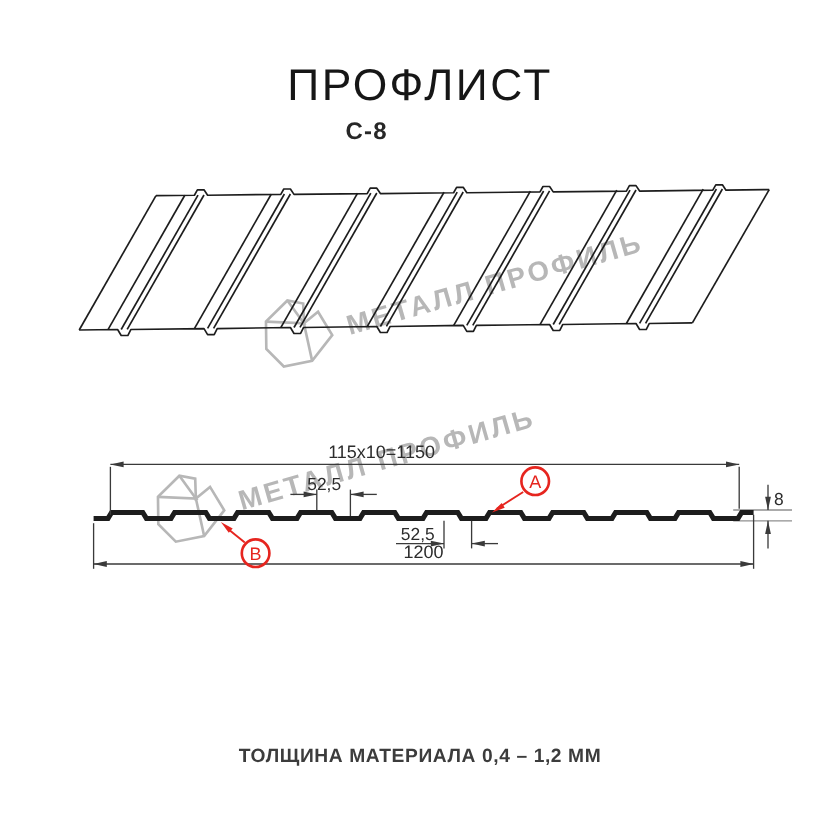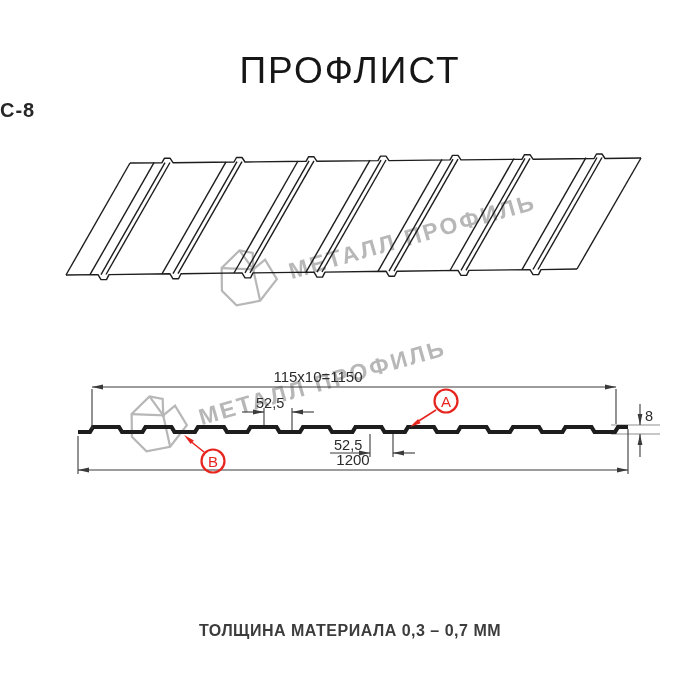--- a/index.html
+++ b/index.html
@@ -1,20 +1,20 @@
 <!DOCTYPE html>
 <html><head>
 <meta charset="utf-8">
 <style>
   html,body{margin:0;padding:0;background:#fff;}
   .page{position:relative;width:700px;height:700px;background:#ffffff;overflow:hidden;
         font-family:"Liberation Sans",sans-serif;}
   .title{position:absolute;top:50px;left:0;width:700px;text-align:center;
          font-size:37px;font-weight:normal;letter-spacing:2px;color:#161616;}
-  .subtitle{position:absolute;top:99px;left:0;width:611px;
+  .subtitle{position:absolute;top:99px;left:0;width:611px;text-align:center;
          font-size:20px;font-weight:600;letter-spacing:1px;color:#272727;}
   .footer{position:absolute;top:622px;left:0;width:700px;text-align:center;
          font-size:16px;font-weight:bold;letter-spacing:.5px;color:#3c3c3c;}
   svg{position:absolute;left:0;top:0;}
   svg text{font-family:"Liberation Sans",sans-serif;}
   .dimtxt{font-size:15px;fill:#2c2c2c;}
   .dimtxt-s{font-size:14.5px;fill:#2c2c2c;}
   .callout-letter{font-size:15px;}
   .wmtext{font-size:23px;font-weight:bold;letter-spacing:2.5px;}
 </style>
@@ -129,14 +129,14 @@
 
       <g id="gRed">
           <line x1="436" y1="410" x2="414" y2="424" stroke="#e6251f" stroke-width="1.6"></line>
           <path d="M410,427 L418.1,419.1 L420.6,423.2 Z" fill="#e6251f"></path>
           <line x1="204" y1="452" x2="189" y2="440" stroke="#e6251f" stroke-width="1.6"></line>
           <path d="M184,435 L193.9,440.4 L190.7,444.0 Z" fill="#e6251f"></path>
         </g>
     </g>
   </svg>
 
-  <div class="footer">ТОЛЩИНА МАТЕРИАЛА 0,3 – 0,7 ММ</div>
+  <div class="footer">ТОЛЩИНА МАТЕРИАЛА 0,4 – 1,2 ММ</div>
 </div>
 
 </body></html>

